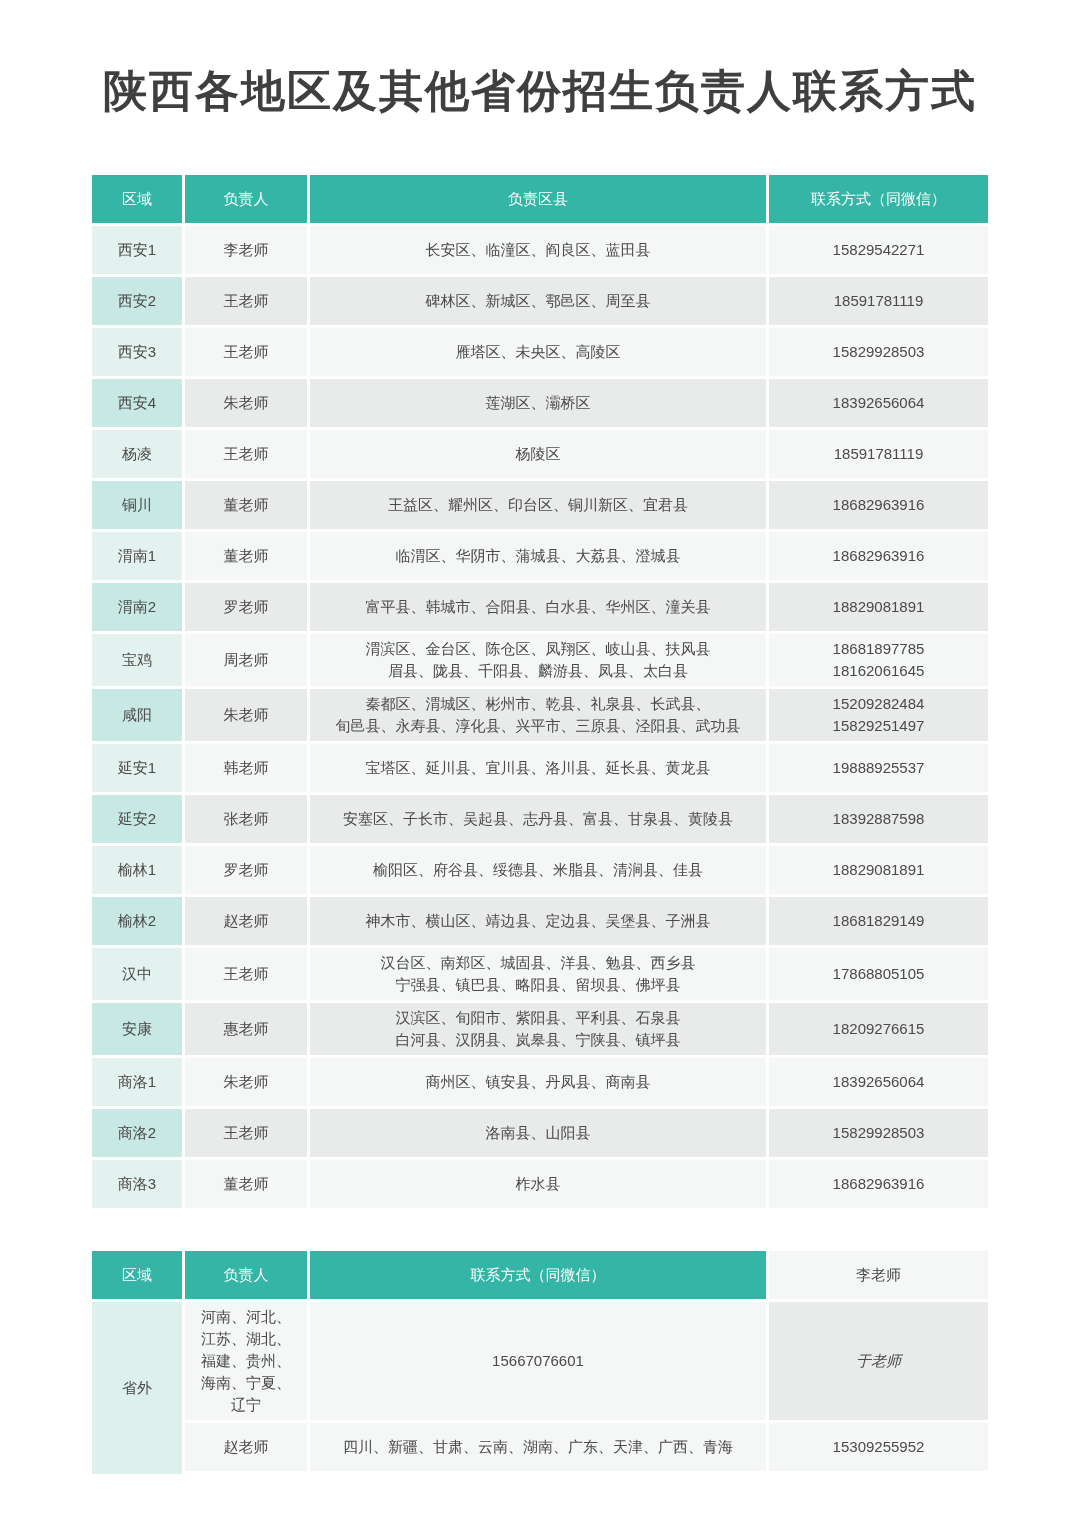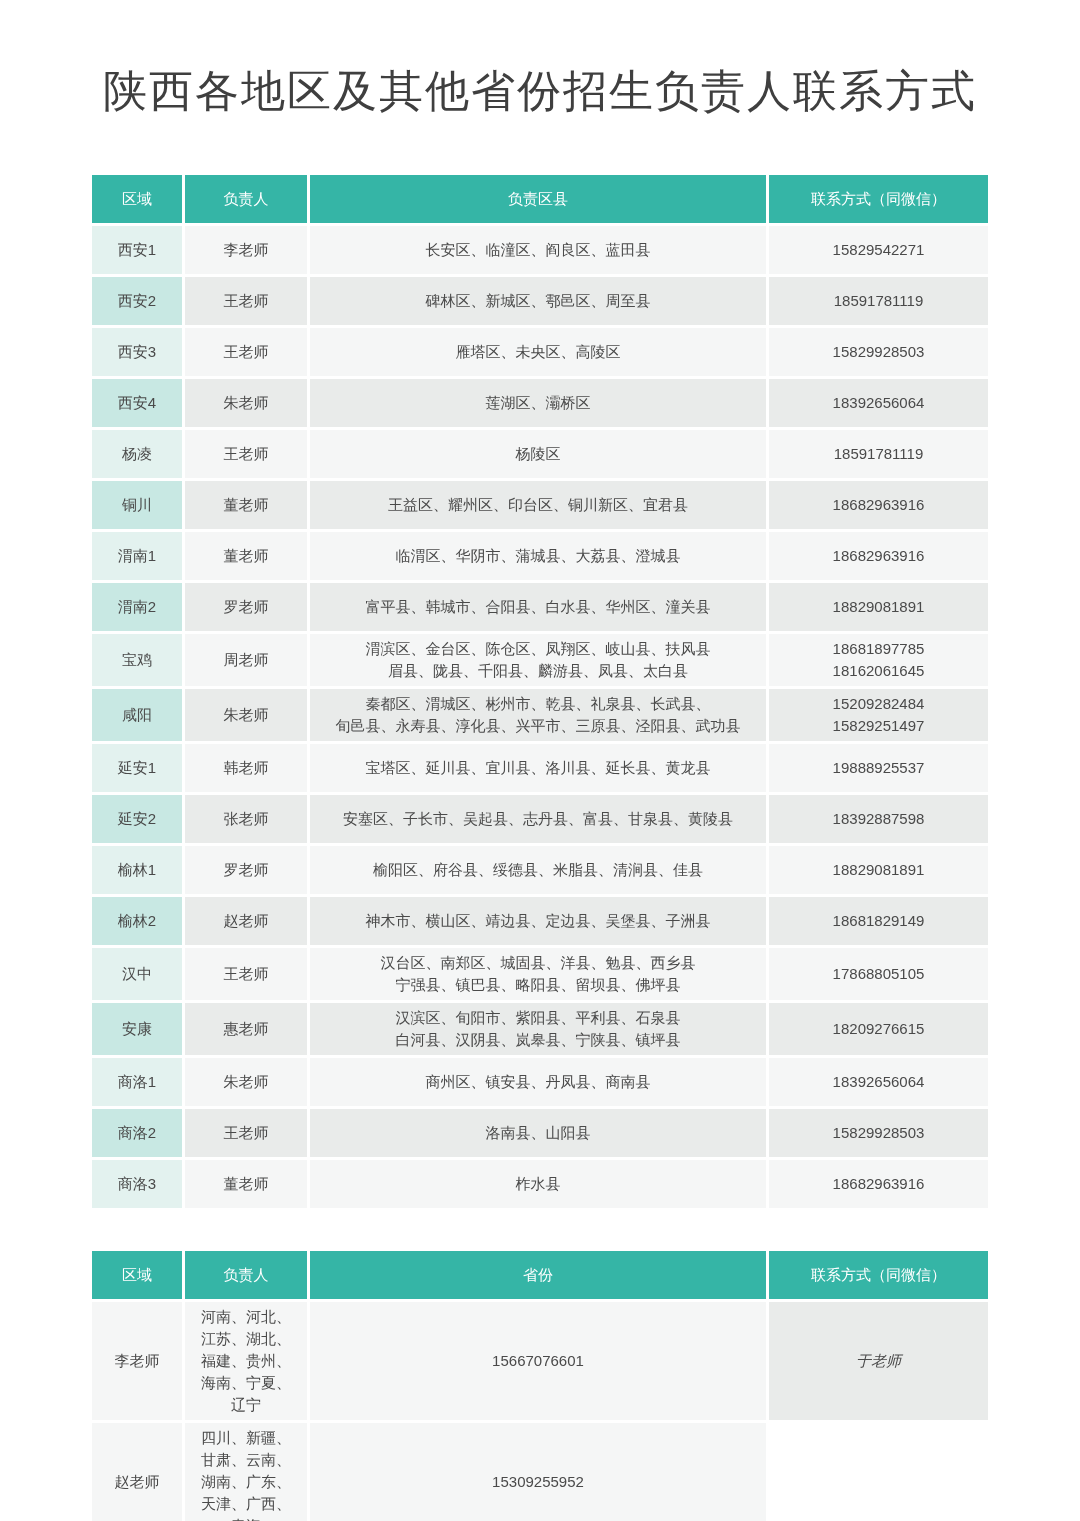--- a/index.html
+++ b/index.html
@@ -16,21 +16,21 @@
   html,body{margin:0;padding:0;}
   body{
     width:1080px;height:1521px;background:#ffffff;
     font-family:"Liberation Sans","DejaVu Sans",sans-serif;
     color:var(--text);
   }
   .page-title{
     margin:62px 0 0 0;
     text-align:center;
     font-size:44px;
-    font-weight:normal;
+    font-weight:bold;
     letter-spacing:2px;
     color:var(--title);
   }
   .tables-wrap{width:896px;margin:54px auto 0 auto;}
   .grid{
     display:grid;
     grid-template-columns:90px 122px 1fr 219px;
     gap:3px;
     width:100%;
   }
@@ -194,23 +194,23 @@
         <div class="cell region">商洛3</div>
         <div class="cell">董老师</div>
         <div class="cell">柞水县</div>
         <div class="cell">18682963916</div>
       </div>
     </div>
 
   <div class="grid">
     <div class="cell hcell">区域</div>
     <div class="cell hcell">负责人</div>
-    <div class="cell hcell">省份</div>
     <div class="cell hcell">联系方式（同微信）</div>
 
+    <div class="cell merged-region">省外</div>
 
     <div class="cell t2-light">李老师</div>
     <div class="cell t2-light">河南、河北、江苏、湖北、福建、贵州、海南、宁夏、辽宁</div>
     <div class="cell t2-light">15667076601</div>
 
     <div class="cell t2-dark">于老师</div>
 
     <div class="cell t2-light">赵老师</div>
     <div class="cell t2-light">四川、新疆、甘肃、云南、湖南、广东、天津、广西、青海</div>
     <div class="cell t2-light">15309255952</div>

